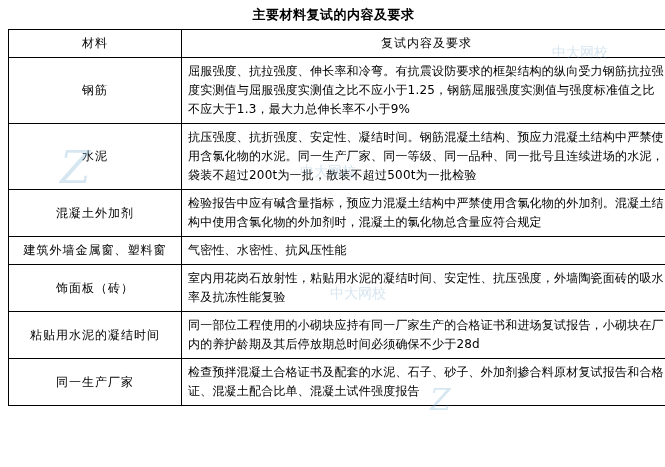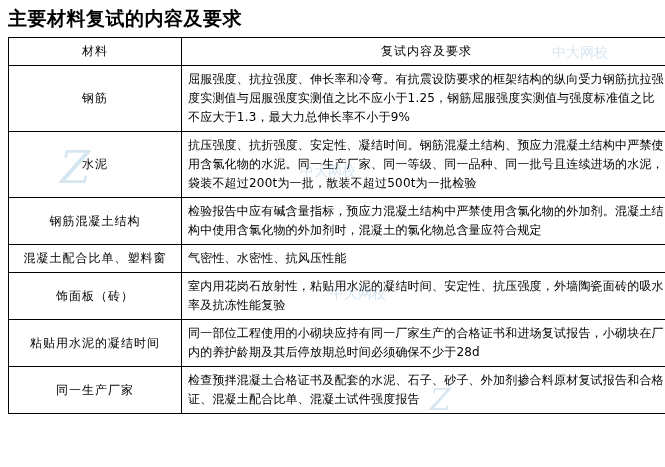--- a/index.html
+++ b/index.html
@@ -15,24 +15,25 @@
     position: relative;
     overflow: hidden;
   }
   .page {
     width: 665px;
     height: 467px;
     position: relative;
     box-sizing: border-box;
   }
   .doc-title {
-    font-size: 19px;
+    font-size: 13px;
     font-weight: bold;
     padding: 6px 6px 5px 8px;
     letter-spacing: 0.5px;
+    text-align: center;
   }
   table.main-table {
     border-collapse: collapse;
     width: 637px;
     margin-left: 8px;
     table-layout: fixed;
   }
   table.main-table td {
     border: 1px solid #000000;
     font-size: 12px;
@@ -93,25 +94,25 @@
       </tr>
       <tr>
         <td class="col-material">钢筋</td>
         <td class="col-content">屈服强度、抗拉强度、伸长率和冷弯。有抗震设防要求的框架结构的纵向受力钢筋抗拉强度实测值与屈服强度实测值之比不应小于1.25，钢筋屈服强度实测值与强度标准值之比不应大于1.3，最大力总伸长率不小于9%</td>
       </tr>
       <tr>
         <td class="col-material">水泥</td>
         <td class="col-content">抗压强度、抗折强度、安定性、凝结时间。钢筋混凝土结构、预应力混凝土结构中严禁使用含氯化物的水泥。同一生产厂家、同一等级、同一品种、同一批号且连续进场的水泥，袋装不超过200t为一批，散装不超过500t为一批检验</td>
       </tr>
       <tr>
-        <td class="col-material">钢筋混凝土结构</td>
+        <td class="col-material">混凝土外加剂</td>
         <td class="col-content">检验报告中应有碱含量指标，预应力混凝土结构中严禁使用含氯化物的外加剂。混凝土结构中使用含氯化物的外加剂时，混凝土的氯化物总含量应符合规定</td>
       </tr>
       <tr>
-        <td class="col-material">混凝土配合比单、塑料窗</td>
+        <td class="col-material">建筑外墙金属窗、塑料窗</td>
         <td class="col-content">气密性、水密性、抗风压性能</td>
       </tr>
       <tr>
         <td class="col-material">饰面板（砖）</td>
         <td class="col-content">室内用花岗石放射性，粘贴用水泥的凝结时间、安定性、抗压强度，外墙陶瓷面砖的吸水率及抗冻性能复验</td>
       </tr>
       <tr>
         <td class="col-material">粘贴用水泥的凝结时间</td>
         <td class="col-content">同一部位工程使用的小砌块应持有同一厂家生产的合格证书和进场复试报告，小砌块在厂内的养护龄期及其后停放期总时间必须确保不少于28d</td>
       </tr>

